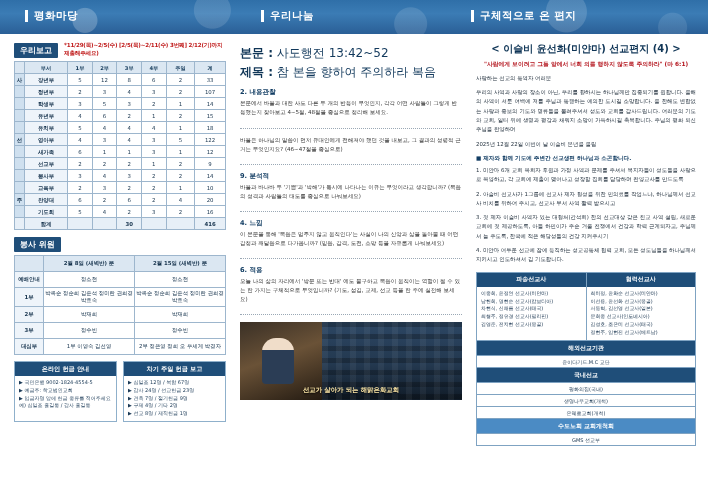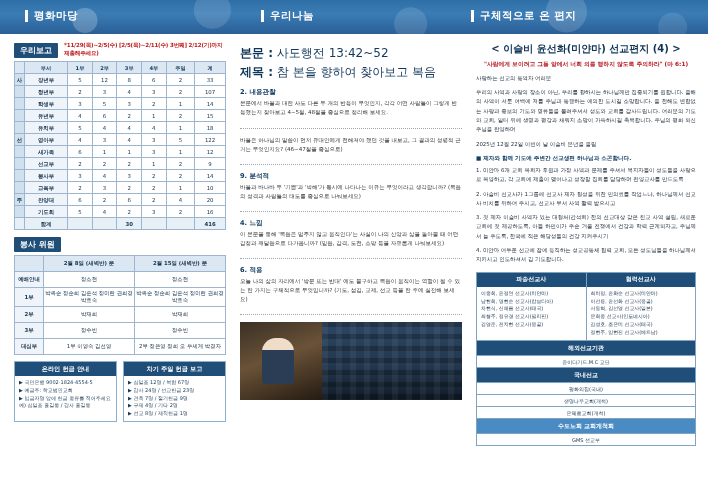--- a/index.html
+++ b/index.html
@@ -374,21 +374,21 @@
           </div>
       </div>
     </div>
   </div>
 
   <div class="col col2">
     <div class="scripture">
       <b>본문 :</b>
       <span>사도행전 13:42~52</span><br>
       <b>제목 :</b>
-      <span>참 본을 향하여 찾아보고 복음</span>
+      <span>참 본을 향하여 주의하라 복음</span>
     </div>
     <div id="questions">
         <div class="qitem">
           <div class="qtitle">2. 내용관찰</div>
           <div class="qtext">본문에서 바울과 대한 사도 다른 두 개의 반응이 무엇인지, 각각 어떤 사람들이 그렇게 반응했는지 찾아보고 4~5절, 48절을 중심으로 정리해 보세요.</div>
           <div class="qline"></div>
         </div>
         <div class="qitem">
           <div class="qtext">바울은 하나님의 말씀이 먼저 유대인에게 전해져야 했던 것을 내보고, 그 결과의 성령적 근거는 무엇인지요? (46~47절을 중심으로)</div>
           <div class="qline"></div>
@@ -406,20 +406,21 @@
         <div class="qitem">
           <div class="qtitle">6. 적용</div>
           <div class="qtext">오늘 나의 삶의 자리에서 '방문 또는 반대' 에도 불구하고 복음이 움직이는 역할이 될 수 있는 한 가지는 구체적으로 무엇입니까? (기도, 섬김, 교제, 선교 등을 한 주에 실천해 보세요)</div>
           <div class="qline"></div>
         </div>
       </div>
 
     <div class="photo">
       <div class="left"></div>
       <div class="right"></div>
+      <div class="cap">선교가 살아가 되는 해맑은화교회</div>
     </div>
   </div>
 
   <div class="col col3">
     <div class="c3title">&lt; 이슬비 윤선화(미얀마) 선교편지 (4) &gt;</div>
     <div class="verse">"사람에게 보이려고 그들 앞에서 너희 의를 행하지 않도록 주의하라" (마 6:1)</div>
     <div class="body3">
       <p>사랑하는 선교의 동역자 여러분</p>
       <div id="paras">
           <p>우리의 사역과 사랑의 장소이 아닌, 우리를 향하시는 하나님께만 집중되기를 원합니다. 올해의 사역이 서툰 여백에 저를 주님과 동행하는 예의한 도시길 소망합니다. 올 한해도 변함없는 사랑과 중보의 기도와 명류들을 물려주셔서 성도와 교회를 감사드립니다. 여러분의 기도와 교회, 일터 위에 생명과 평강과 채워지 소망이 가득하시길 축복합니다. 주님의 평화 되신 주님을 찬양하며</p>

